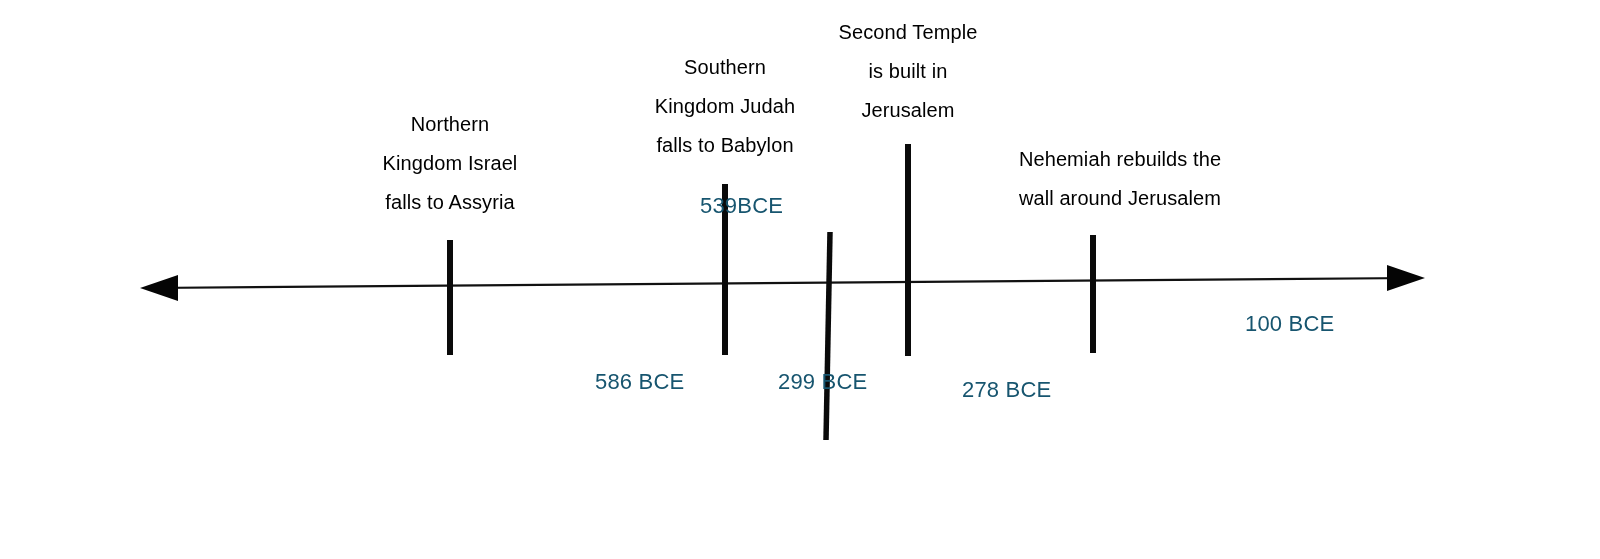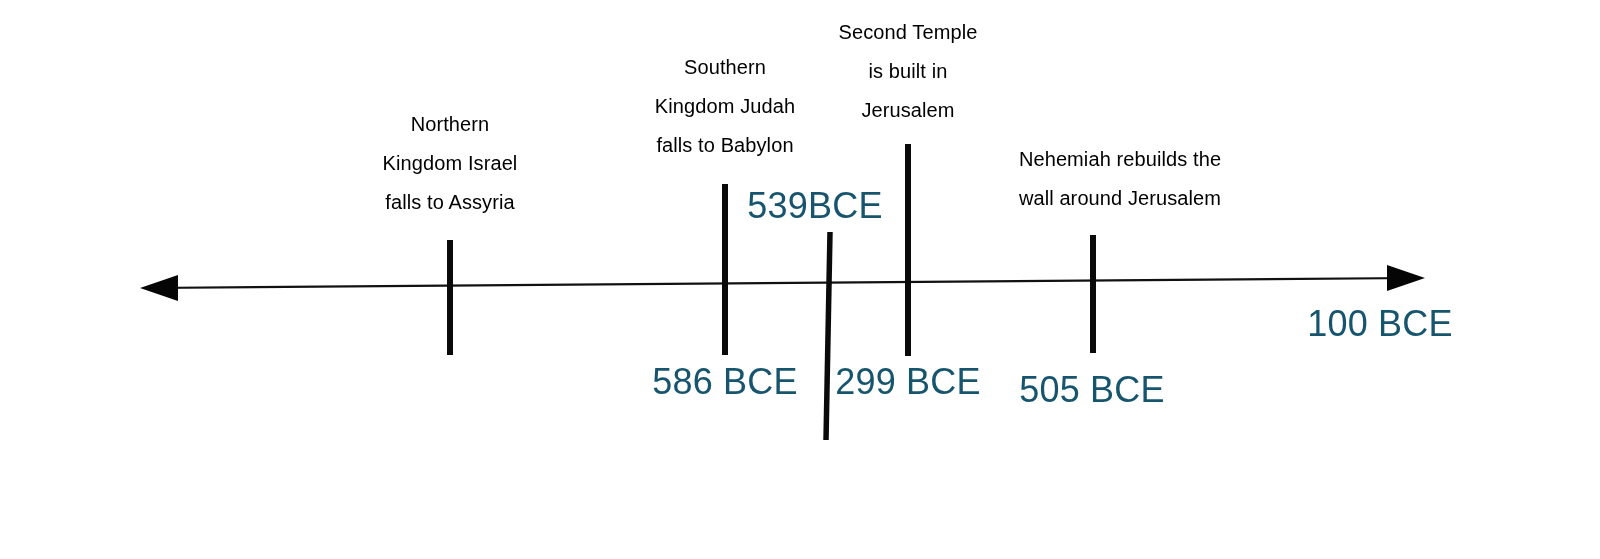--- a/index.html
+++ b/index.html
@@ -31,23 +31,23 @@
     color: #000000;
     font-size: 20px;
     line-height: 39px;
     text-align: center;
     white-space: pre-line;
     letter-spacing: 0.1px;
   }
   .date-label {
     position: absolute;
     color: #17556f;
-    font-size: 36px;
+    font-size: 22px;
     line-height: 36px;
-    text-align: center;
+    text-align: left;
     white-space: nowrap;
     letter-spacing: 0.2px;
   }
 </style>
 </head>
 <body>
 
 <div id="stage">
 
   <svg id="axis-svg" viewBox="0 0 1600 559" xmlns="http://www.w3.org/2000/svg">
@@ -82,17 +82,17 @@
 wall around Jerusalem</div>
 
 
 
   <div class="date-label" style="left:595px; top:364px; width:260px;">586 BCE</div>
 
   <div class="date-label" style="left:700px; top:188px; width:230px;">539BCE</div>
 
   <div class="date-label" style="left:778px; top:364px; width:260px;">299 BCE</div>
 
-  <div class="date-label" style="left:962px; top:372px; width:260px;">505 BCE</div>
+  <div class="date-label" style="left:962px; top:372px; width:260px;">278 BCE</div>
 
   <div class="date-label" style="left:1245px; top:306px; width:270px;">100 BCE</div>
 
 </div>
 
 </body></html>

